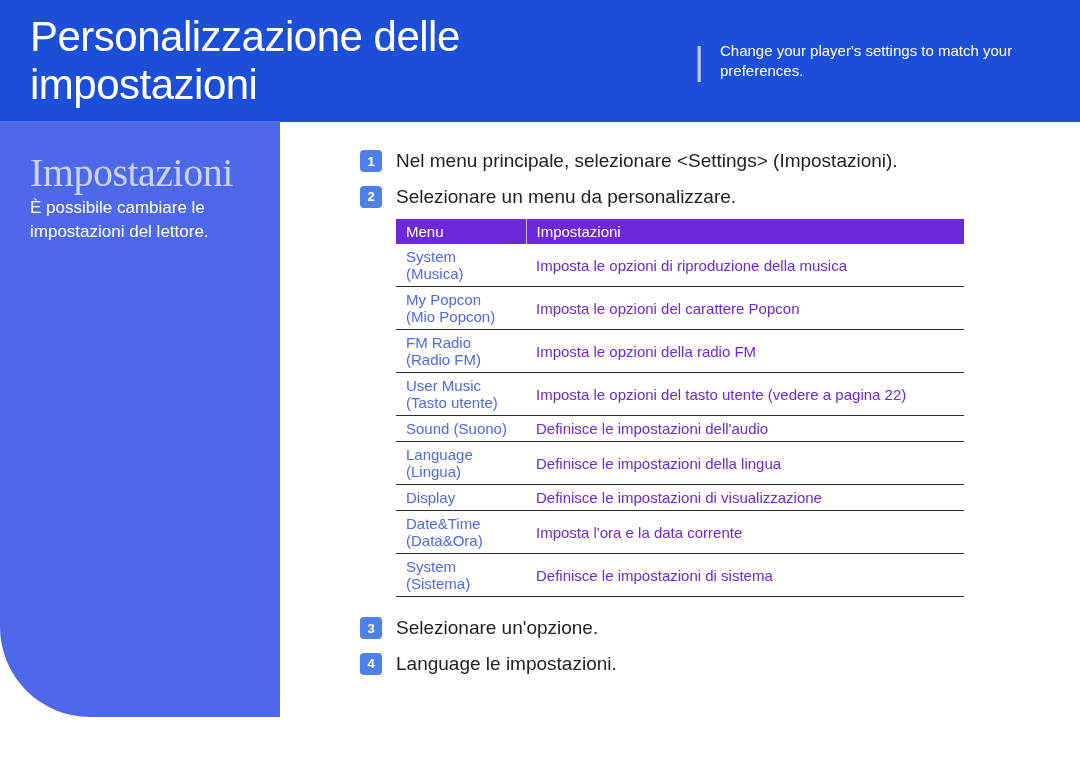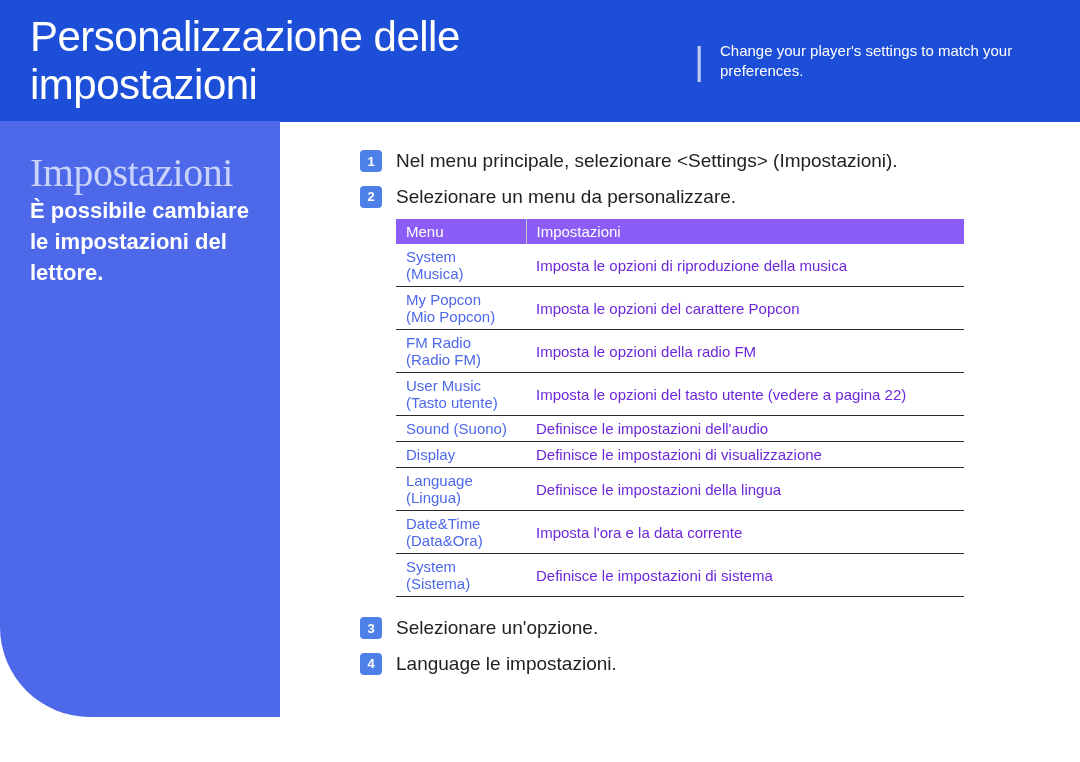--- a/index.html
+++ b/index.html
@@ -64,24 +64,24 @@
       margin-top: -1px;
     }
     .sidebar-title {
       font-family: Georgia, 'Times New Roman', serif;
       font-size: 40px;
       font-weight: 400;
       color: #c9d3fb;
       letter-spacing: -0.5px;
     }
     .sidebar-desc {
-      font-size: 22px;
+      font-size: 17px;
       line-height: 1.4;
       color: #fff;
-      font-weight: 700;
+      font-weight: 400;
     }
     .main-col {
       flex: 1;
       padding: 26px 60px 30px 80px;
     }
     .step-row {
       display: flex;
       align-items: flex-start;
       margin-bottom: 10px;
       font-size: 19px;
@@ -105,21 +105,21 @@
     .step-text { line-height: 1.35; }
     .settings-table {
       margin-top: 10px;
       margin-left: 36px;
       margin-bottom: 18px;
       border-collapse: collapse;
       width: 86%;
       font-size: 15px;
     }
     .settings-table th {
-      background: #8b5cf6;
+      background: #6d28d9;
       color: #fff;
       text-align: left;
       padding: 4px 10px;
       font-weight: 400;
     }
     .settings-table th:first-child { width: 130px; border-right: 1px solid #bfc6ca; }
     .settings-table td {
       border-bottom: 1px solid #2a2a2a;
       padding: 4px 10px;
       vertical-align: middle;
@@ -221,33 +221,33 @@
           <td>Imposta le opzioni del tasto utente (vedere a pagina 22)</td>
         </tr>
         <tr>
           <td class="menu-cell">
             <span class="menu-line1">Sound (Suono)</span>
           </td>
           <td>Definisce le impostazioni dell'audio</td>
         </tr>
         <tr>
           <td class="menu-cell">
-            <span class="menu-line1">Display</span>
-          </td>
-          <td>Definisce le impostazioni di visualizzazione</td>
-        </tr>
-        <tr>
-          <td class="menu-cell">
             <span class="menu-line1">Language</span>
             <span class="menu-line2">(Lingua)</span>
           </td>
           <td>Definisce le impostazioni della lingua</td>
         </tr>
         <tr>
           <td class="menu-cell">
+            <span class="menu-line1">Display</span>
+          </td>
+          <td>Definisce le impostazioni di visualizzazione</td>
+        </tr>
+        <tr>
+          <td class="menu-cell">
             <span class="menu-line1">Date&amp;Time</span>
             <span class="menu-line2">(Data&amp;Ora)</span>
           </td>
           <td>Imposta l'ora e la data corrente</td>
         </tr>
         <tr>
           <td class="menu-cell">
             <span class="menu-line1">System</span>
             <span class="menu-line2">(Sistema)</span>
           </td>

